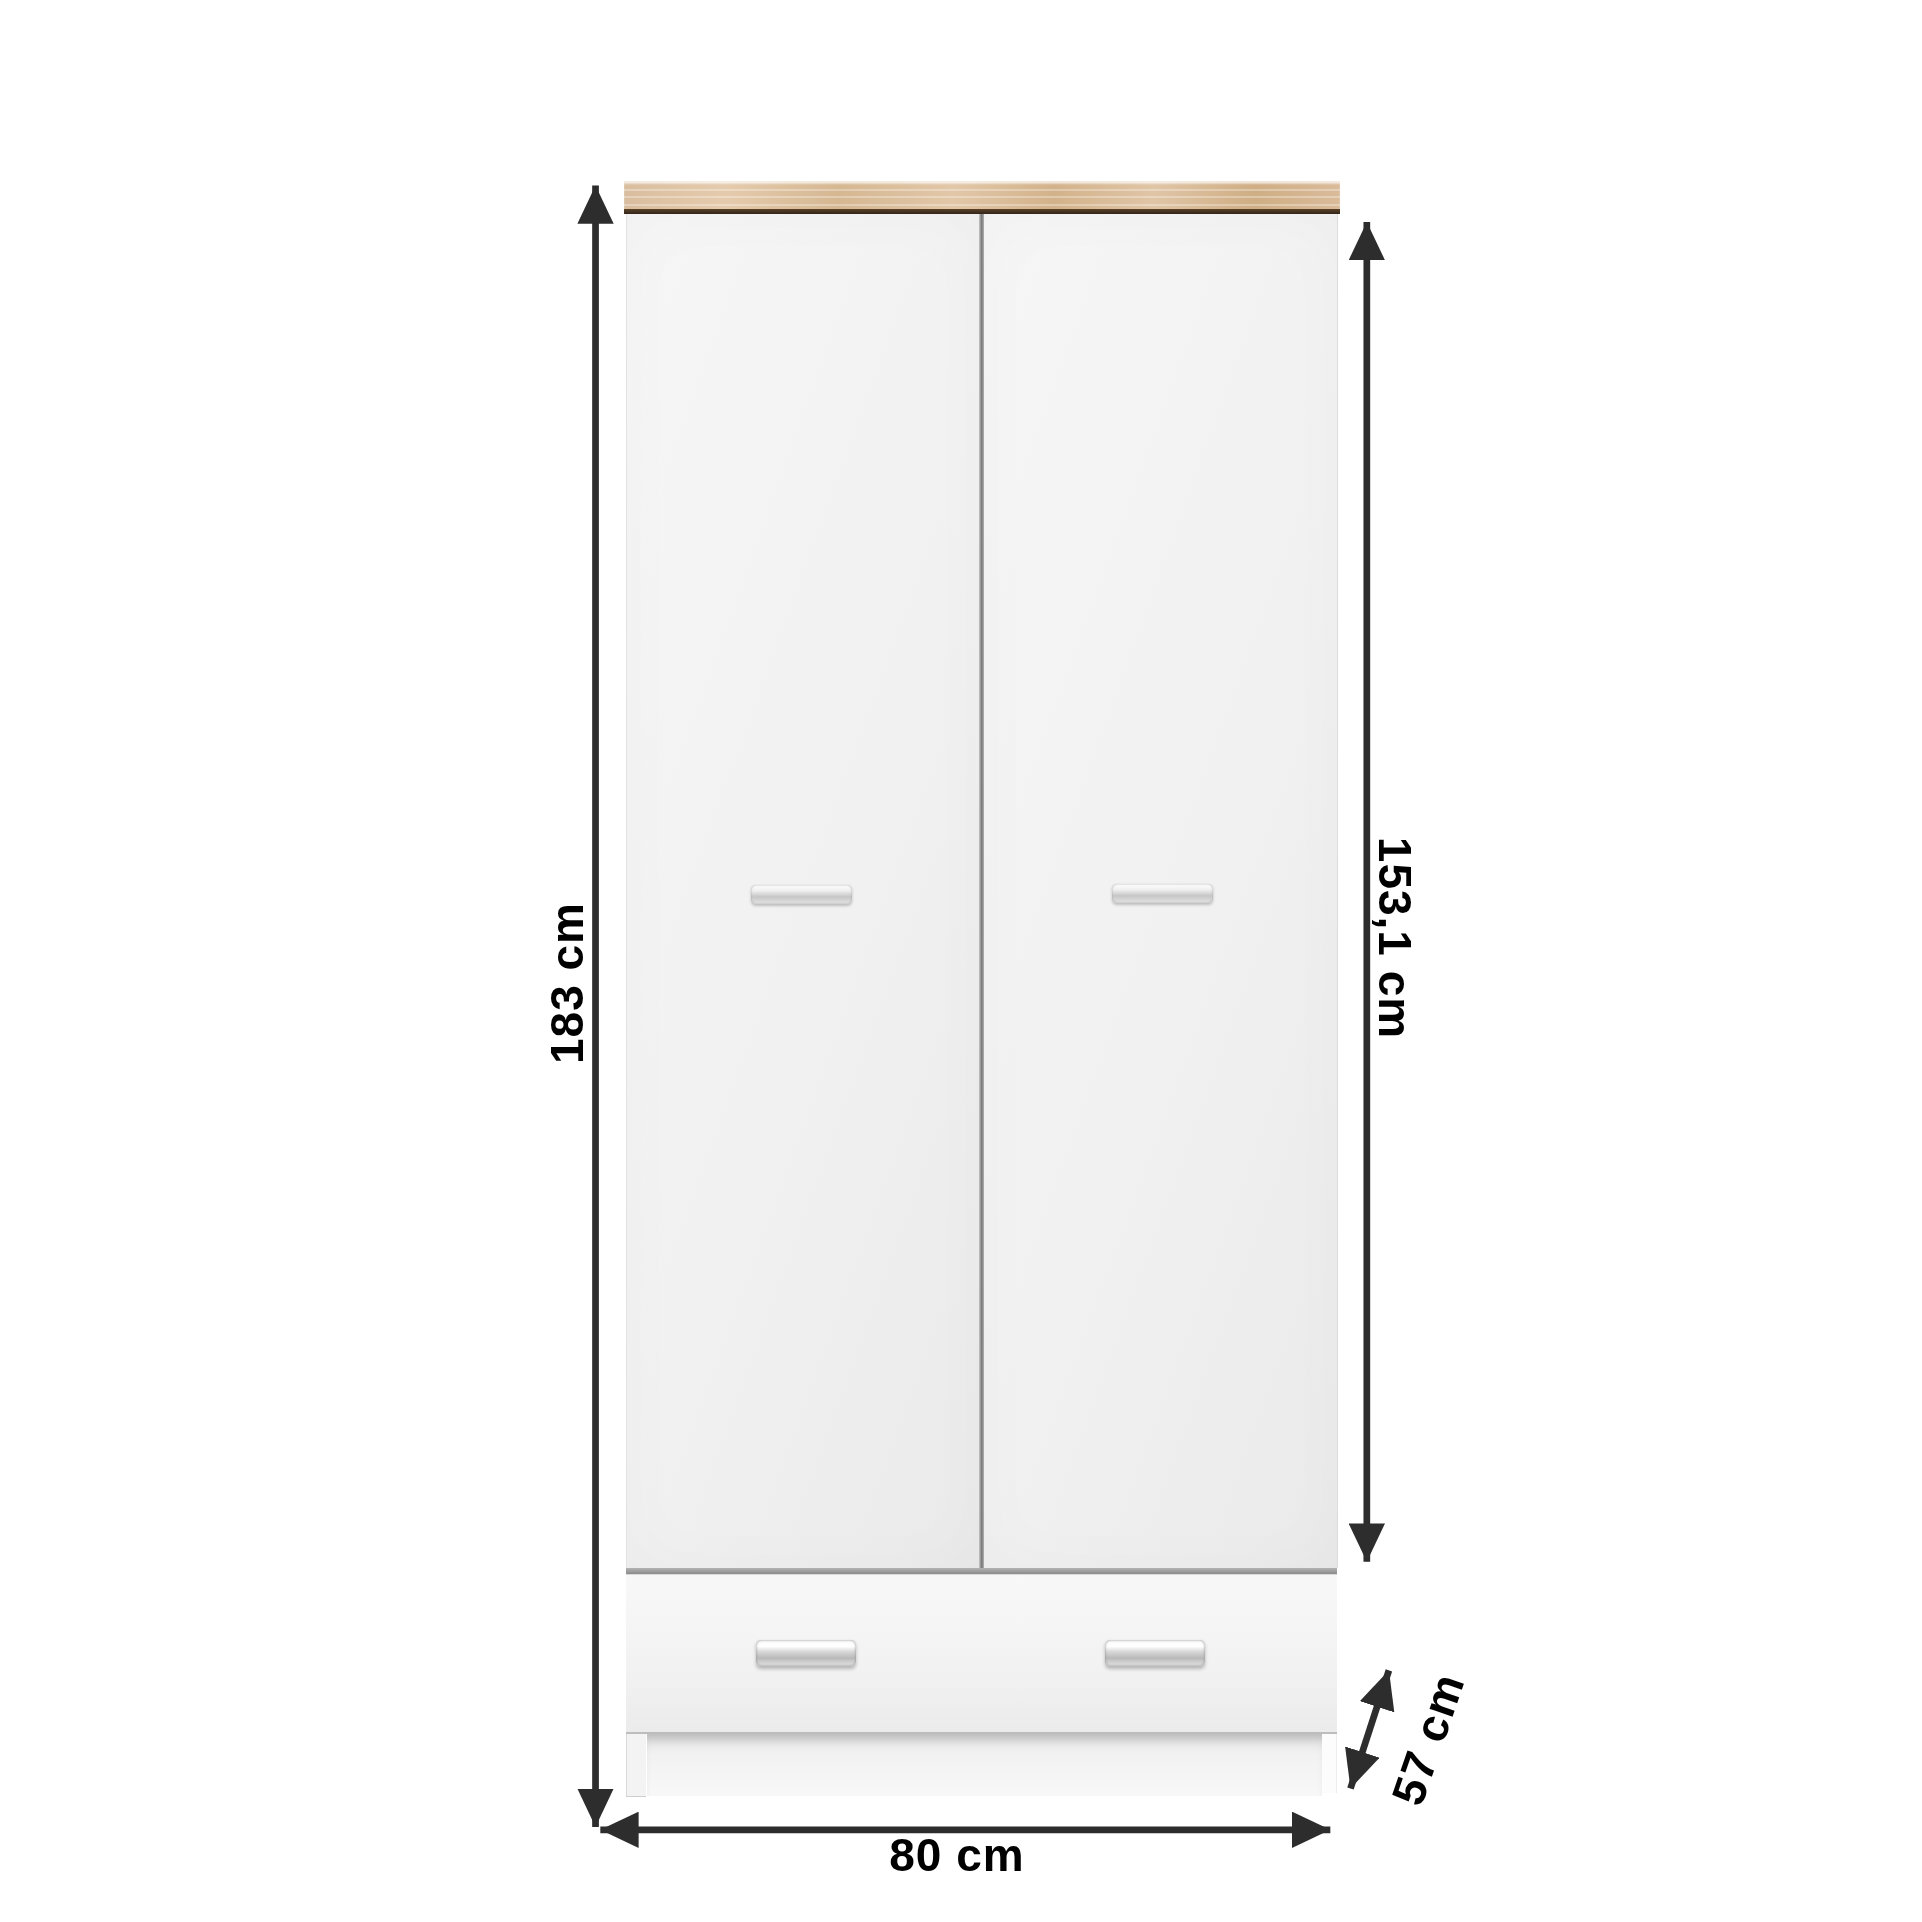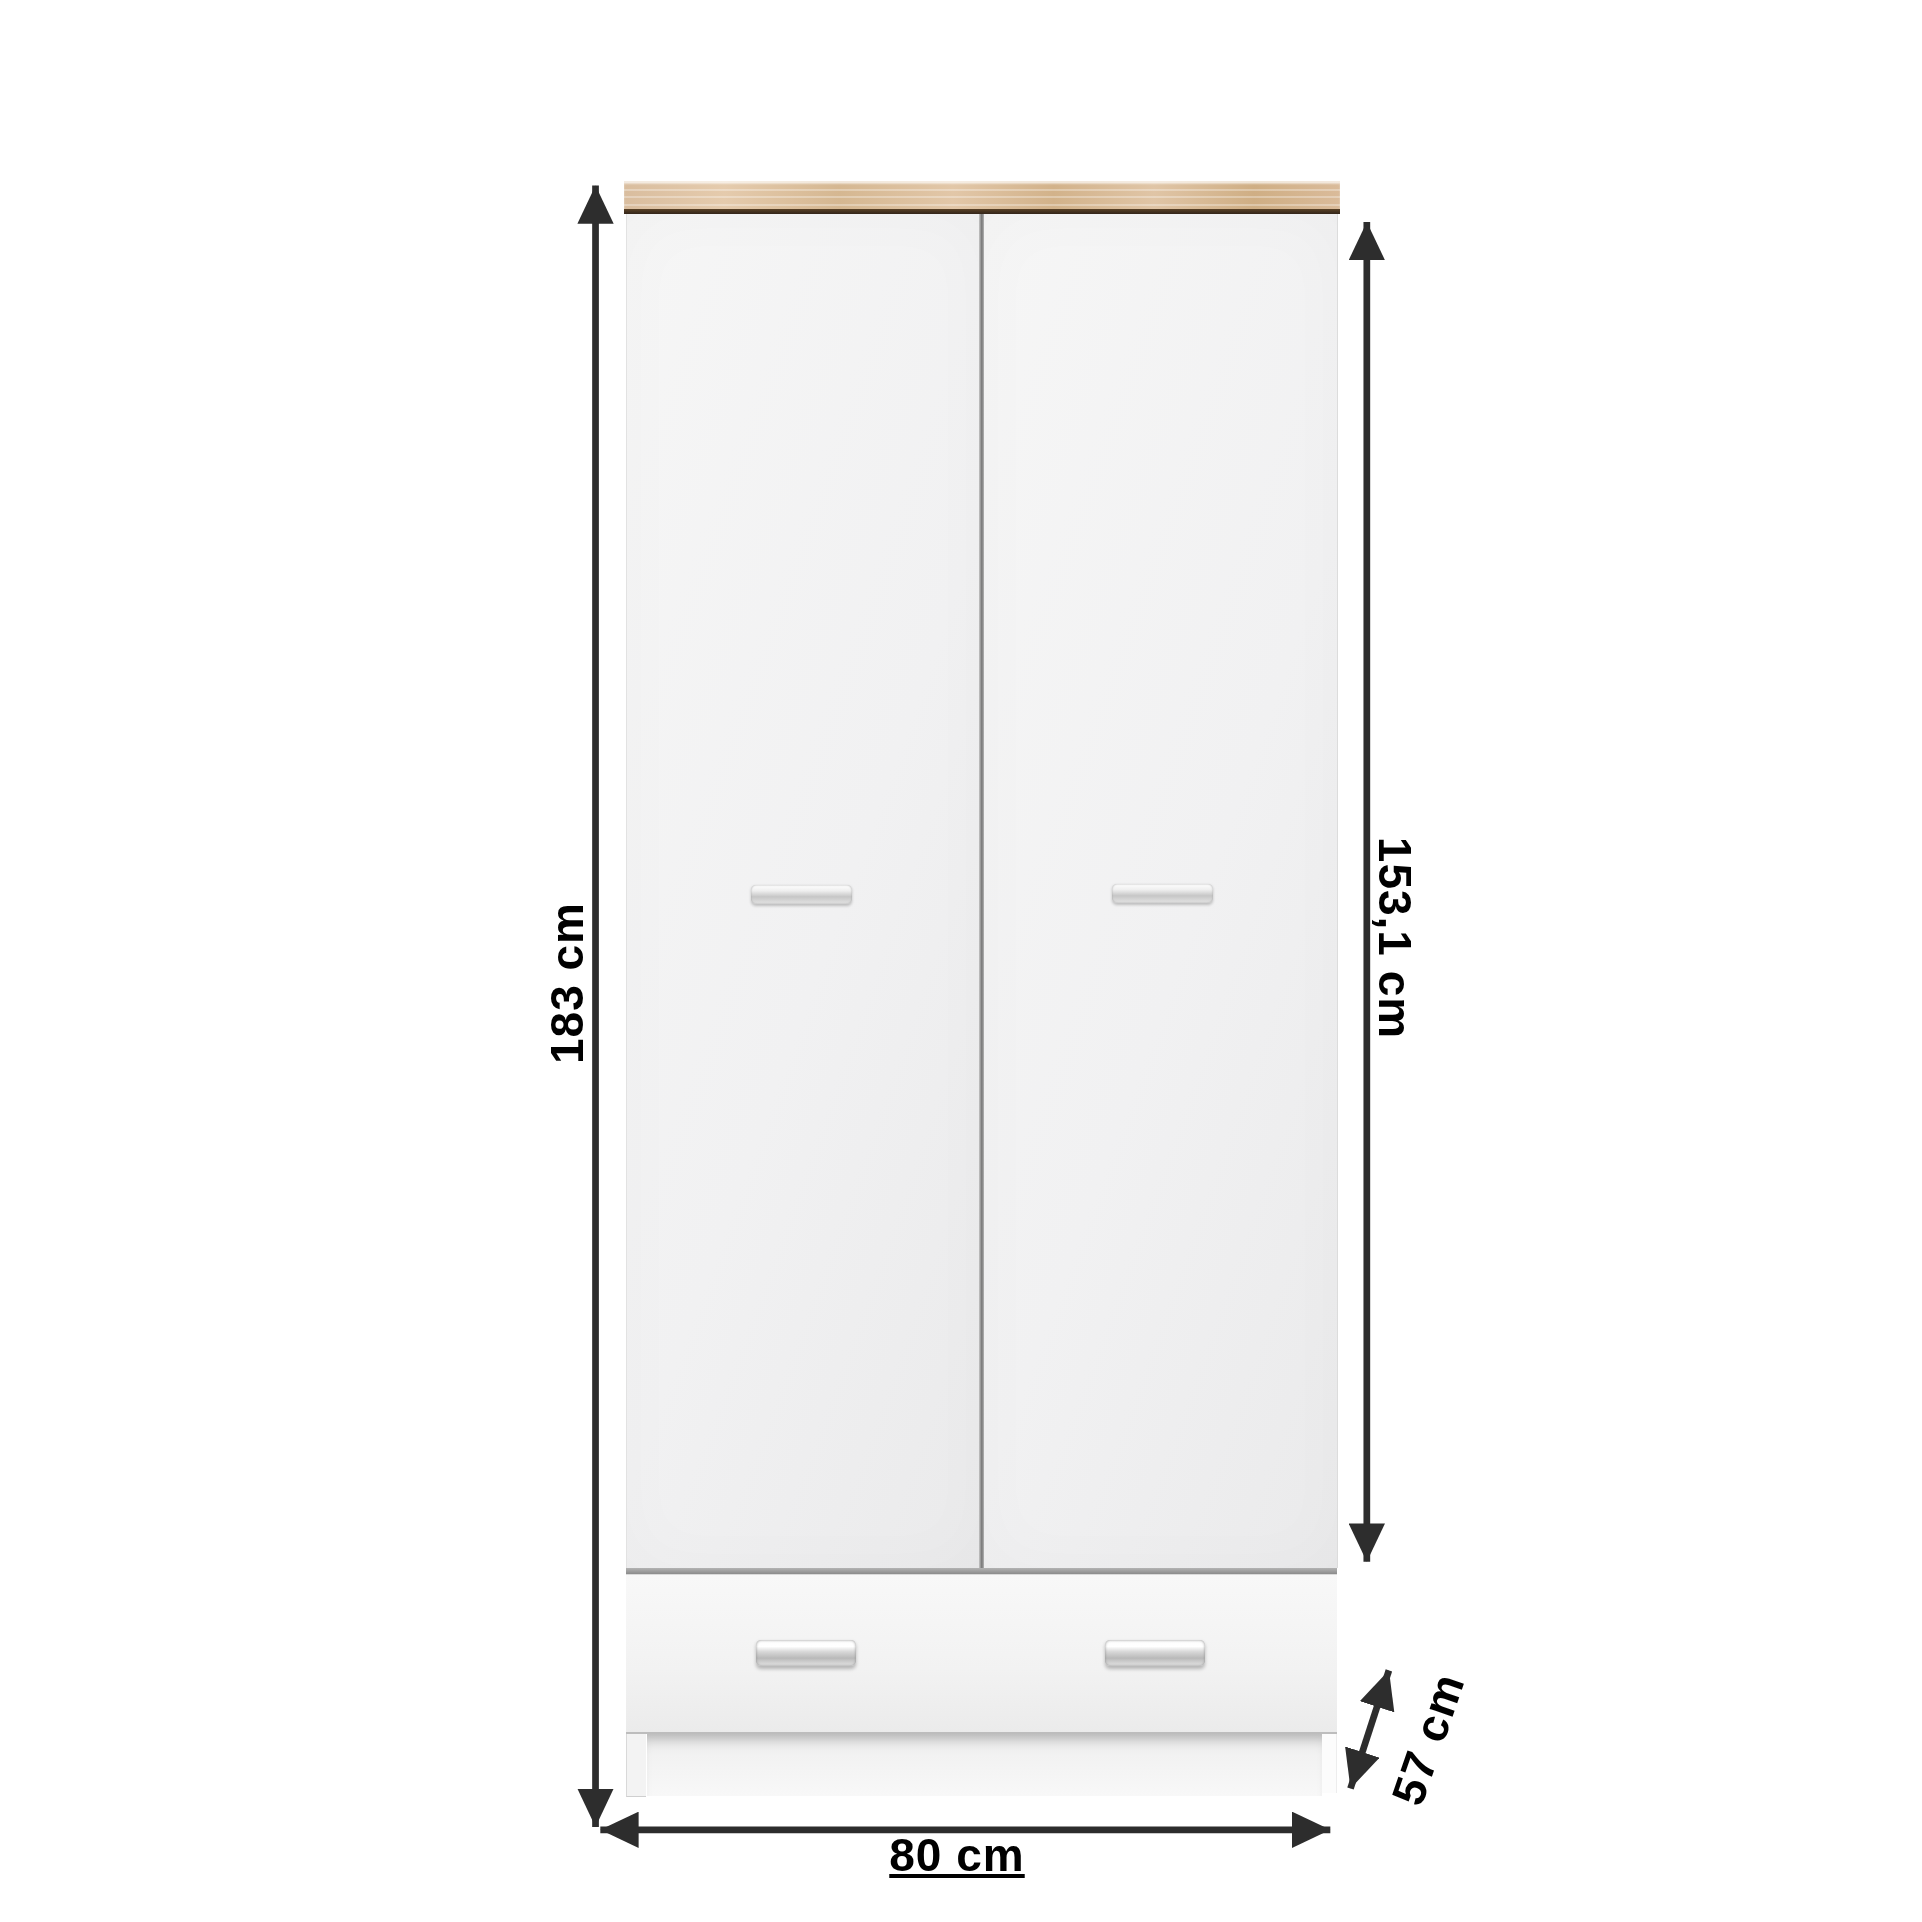--- a/index.html
+++ b/index.html
@@ -113,21 +113,21 @@
     position: absolute;
     font-weight: 700;
     font-size: 46px;
     line-height: 1;
     color: var(--label-text, #000000);
     white-space: nowrap;
     letter-spacing: 1px;
   }
   .dim-label.height      { left: 567px;  top: 983px; transform: translate(-50%,-50%) rotate(-90deg); }
   .dim-label.door-height { left: 1395px; top: 938px;  transform: translate(-50%,-50%) rotate(90deg); }
-  .dim-label.width       { left: 957px;  top: 1855px; transform: translate(-50%,-50%); text-decoration: underline; }
+  .dim-label.width       { left: 957px;  top: 1855px; transform: translate(-50%,-50%); }
   .dim-label.depth       { left: 1428px; top: 1739px; transform: translate(-50%,-50%) rotate(-71deg); }
 </style>
 </head>
 <body>
 
 <div class="stage">
 
   <div class="wood-top"></div>
   <div class="wood-top-edge"></div>
 

